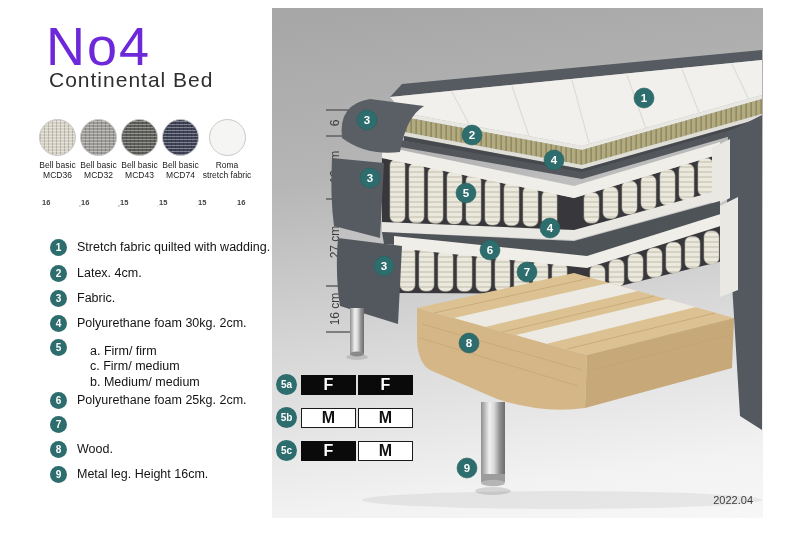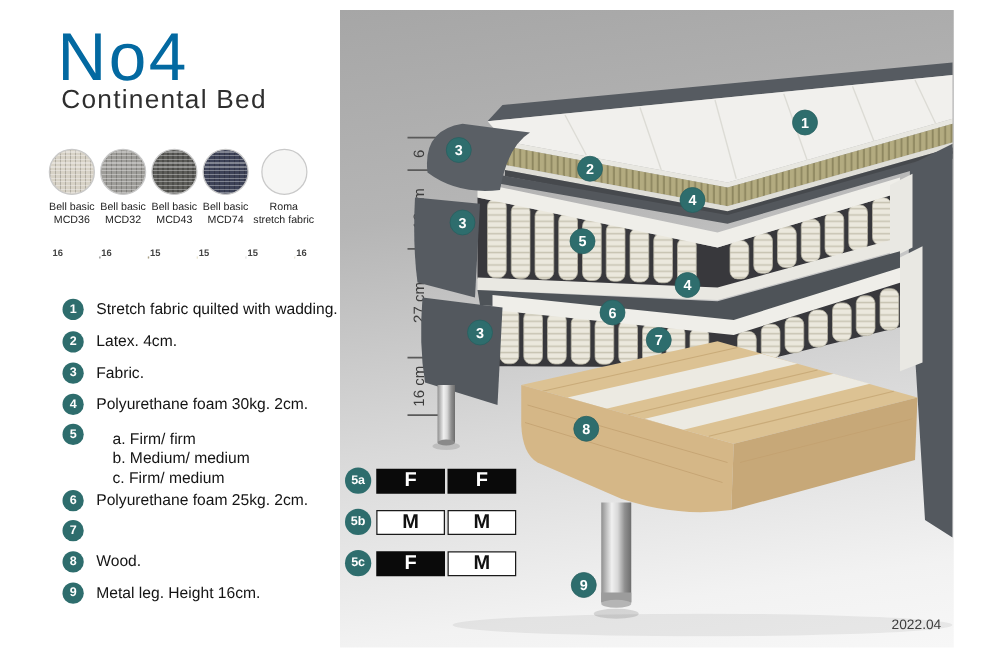--- a/index.html
+++ b/index.html
@@ -1,21 +1,21 @@
 <!DOCTYPE html>
 <html><head>
 <meta charset="utf-8">
 <style>
   html,body{margin:0;padding:0;background:#ffffff;}
   .page{position:relative;width:800px;height:533px;background:#ffffff;overflow:hidden;
         font-family:"Liberation Sans",sans-serif;color:#1c1c1c;}
 
   
   .title{position:absolute;left:46px;top:18px;font-size:54px;font-weight:300;
-         letter-spacing:2px;color:#0369a1;line-height:1.05;}
+         letter-spacing:2px;color:#6d28d9;line-height:1.05;}
   .subtitle{position:absolute;left:49px;top:68px;font-size:21px;font-weight:300;
             letter-spacing:1px;color:#2e2e2e;}
 
   .fabrics{position:absolute;left:37px;top:119px;display:flex;}
   .fabric{width:41px;display:flex;flex-direction:column;align-items:center;}
   .fabric:last-child{width:52px;}
   .swatch{width:37px;height:37px;border-radius:50%;border:1px solid #c9c9c9;
           position:relative;overflow:hidden;box-sizing:border-box;}
   .swatch::after{content:"";position:absolute;inset:0;border-radius:50%;
      background:
@@ -196,22 +196,22 @@
     </div>
     <div class="spec-row" style="top:315px">
       <span class="bullet">4</span>
       <span class="spec-text">Polyurethane foam 30kg. 2cm.</span>
     </div>
     <div class="spec-row" style="top:339px">
       <span class="bullet">5</span>
       <span class="spec-text">
         <div class="spec-options">
           <div>a. Firm/ firm</div>
+          <div>c. Firm/ medium</div>
           <div>b. Medium/ medium</div>
-          <div>c. Firm/ medium</div>
         </div>
       </span>
     </div>
     <div class="spec-row" style="top:392px">
       <span class="bullet">6</span>
       <span class="spec-text">Polyurethane foam 25kg. 2cm.</span>
     </div>
     <div class="spec-row" style="top:416px">
       <span class="bullet">7</span>
     </div>

